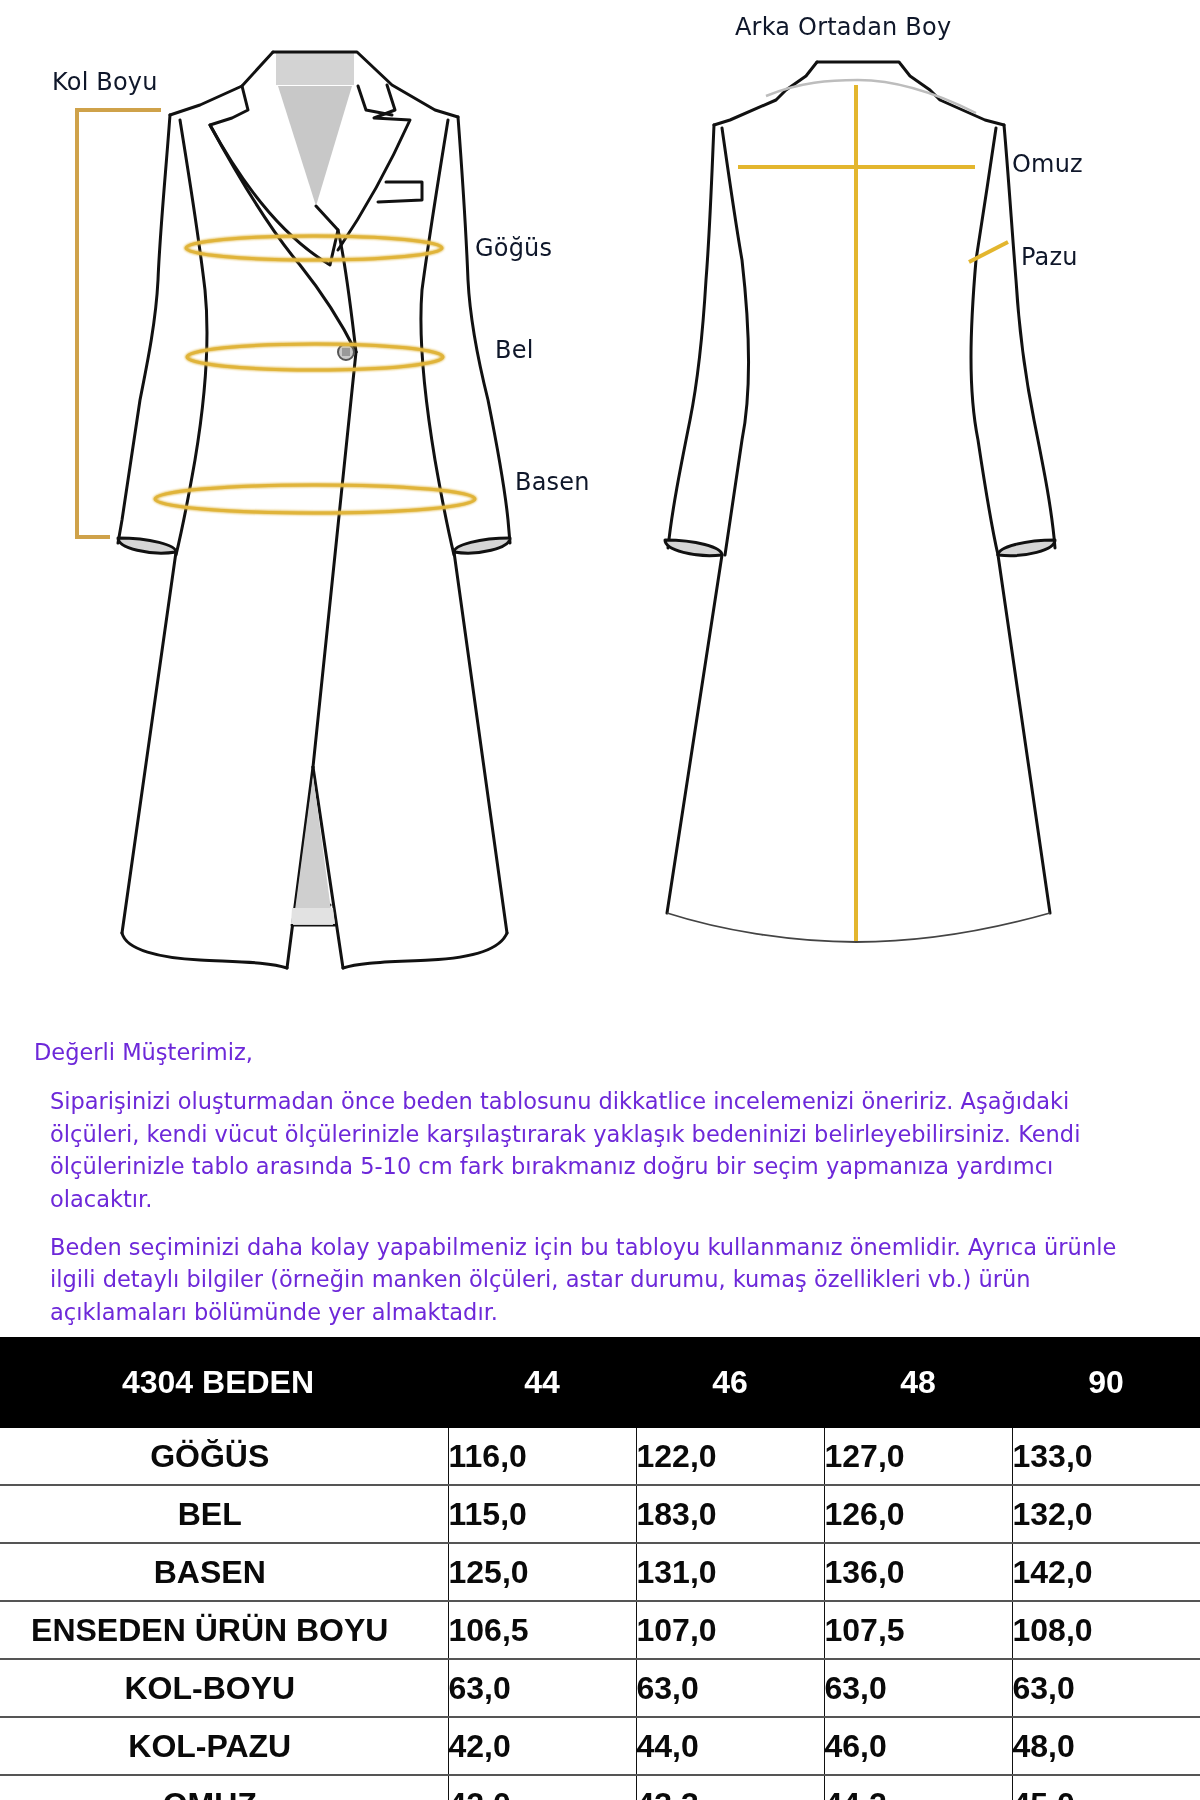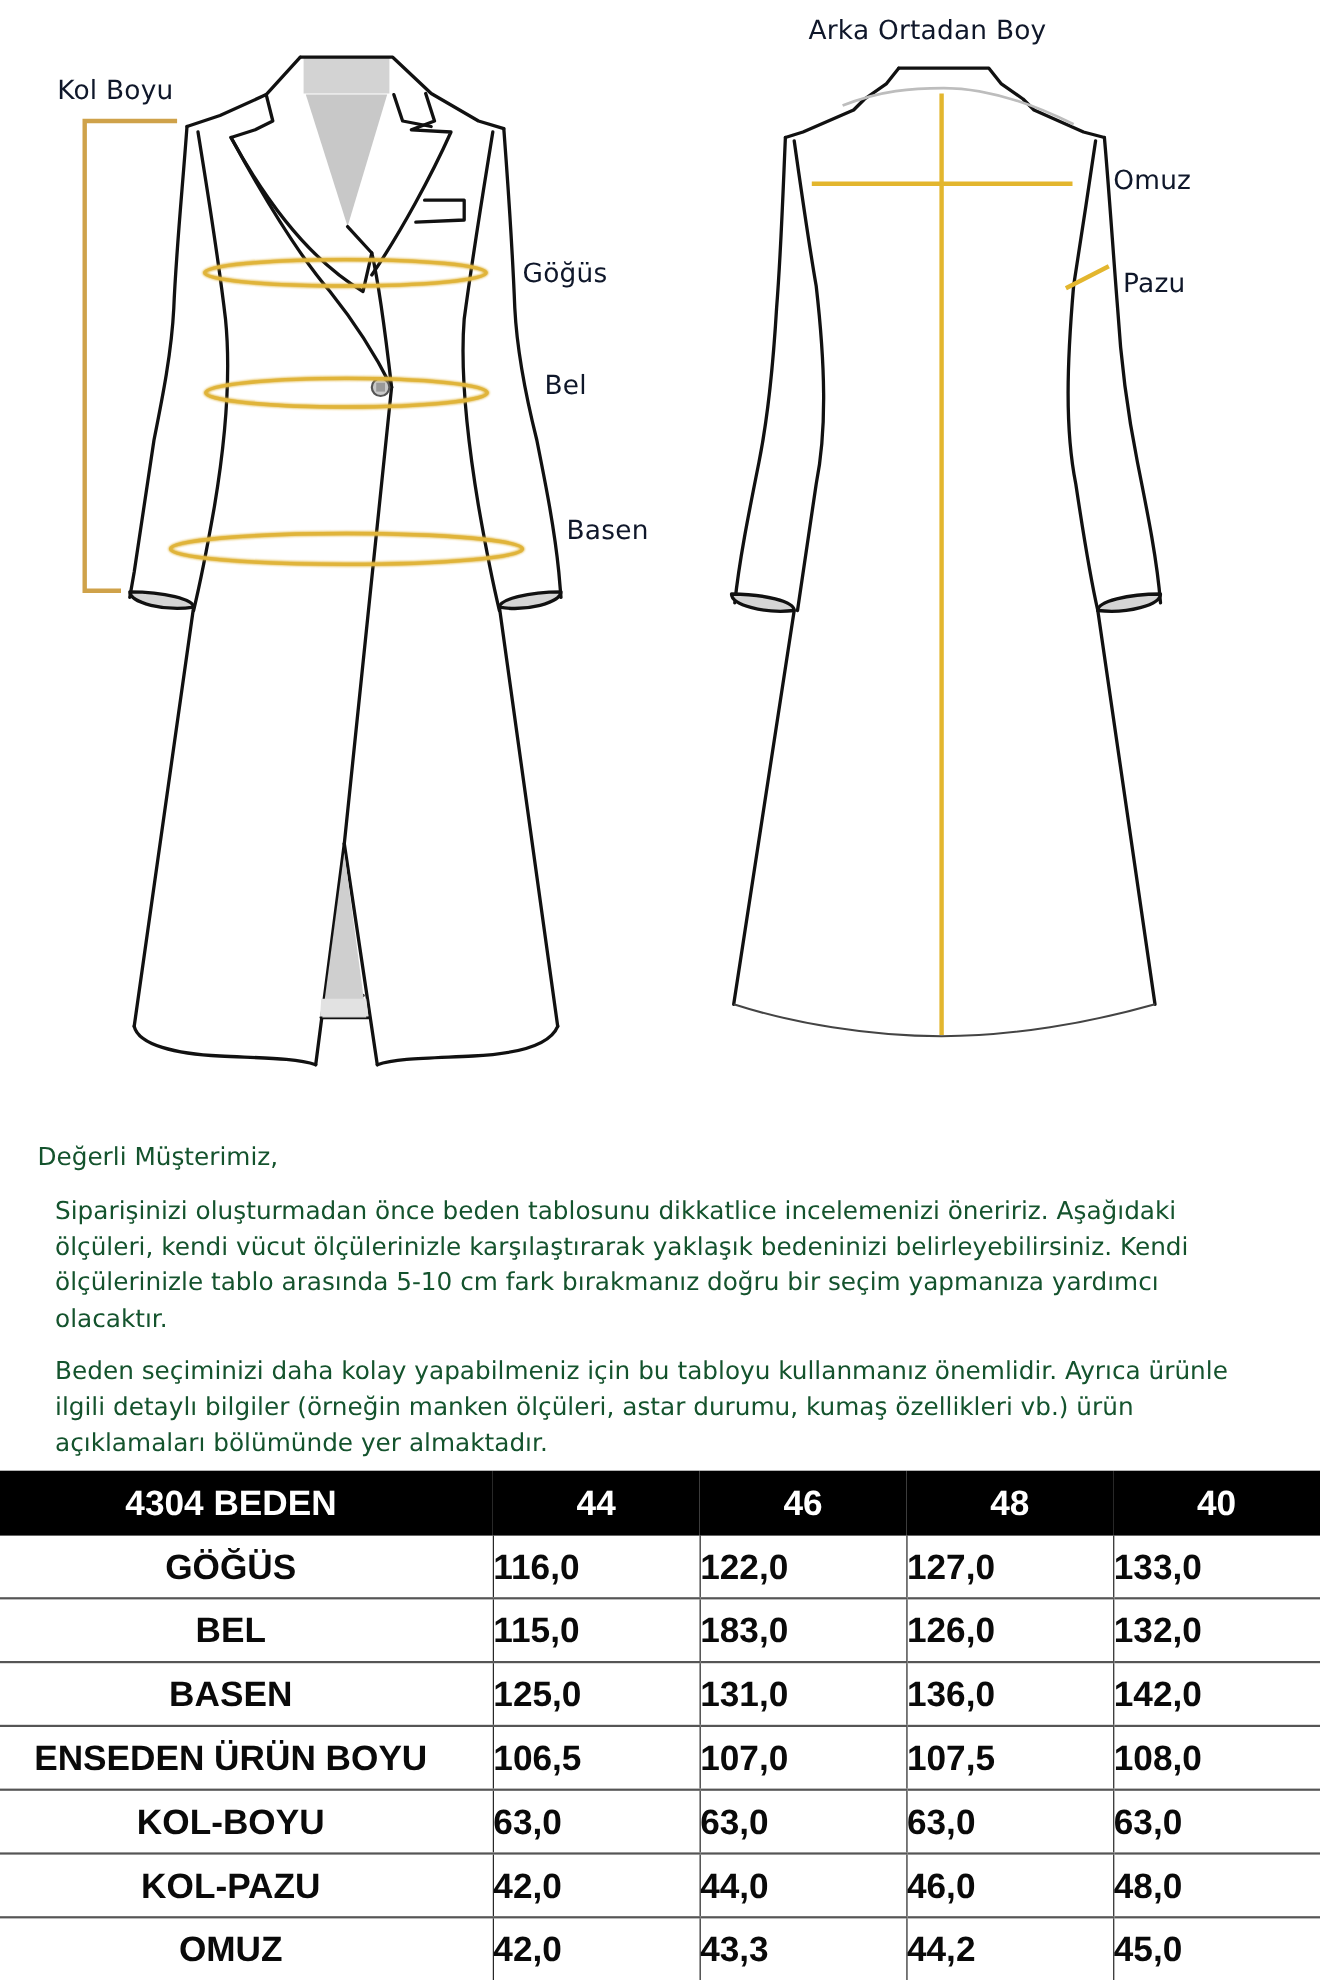--- a/index.html
+++ b/index.html
@@ -1,24 +1,24 @@
 <!DOCTYPE html>
 <html><head>
 <meta charset="utf-8">
 <style>
   html, body { margin:0; padding:0; background:#ffffff; }
   body { width:1200px; height:1800px; position:relative; overflow:hidden; font-family:"DejaVu Sans", sans-serif; color:#000; }
   .diagram { position:absolute; left:0; top:0; width:1200px; height:1010px; }
   .diagram svg { position:absolute; left:0; top:0; }
   .lbl { position:absolute; font-family:"DejaVu Sans", sans-serif; font-size:24px; color:#0f172a; white-space:nowrap; letter-spacing:0.2px; }
-  .intro { position:absolute; left:34px; top:1036px; width:1140px; font-family:"DejaVu Sans", sans-serif; font-size:22.5px; line-height:32.4px; color:#14532d; }
+  .intro { position:absolute; left:34px; top:1036px; width:1140px; font-family:"DejaVu Sans", sans-serif; font-size:22.5px; line-height:32.4px; color:#6d28d9; }
   .intro .greet { margin:0 0 17px 0; }
   .intro p { margin:16px; }
   .size-table { position:absolute; left:0; top:1337px; width:1200px; border-collapse:collapse; font-family:"Liberation Sans", sans-serif; font-weight:bold; }
-  .size-table th { background:#000; color:#fff; height:59px; font-size:32px; padding:0; text-align:center; border:none; }
+  .size-table th { background:#000; color:#fff; height:59px; font-size:32px; padding:16px; text-align:center; border:none; }
   .size-table td { height:56px; font-size:32px; padding:0; border-bottom:2px solid #555; border-left:1.5px solid #111; color:#0a0a0a; }
   .size-table td.rowlbl { border-left:none; text-align:center; padding-right:28px; }
   .size-table tr:last-child td { border-bottom:2px solid #222; }
   .col0 { width:448px; } .colv { width:188px; }
 </style>
 </head>
 <body>
 
 <div class="diagram">
   <svg width="1200" height="1010" viewBox="0 0 1200 1010">
@@ -141,21 +141,21 @@
       <col class="colv">
       <col class="colv">
       <col class="colv">
     </colgroup>
   <thead>
     <tr>
       <th style="padding-right:28px;">4304 BEDEN</th>
       <th>44</th>
       <th>46</th>
       <th>48</th>
-      <th>40</th>
+      <th>90</th>
     </tr>
   </thead>
   <tbody>
     <tr>
       <td class="rowlbl">GÖĞÜS</td>
       <td>116,0</td>
       <td>122,0</td>
       <td>127,0</td>
       <td>133,0</td>
     </tr>

